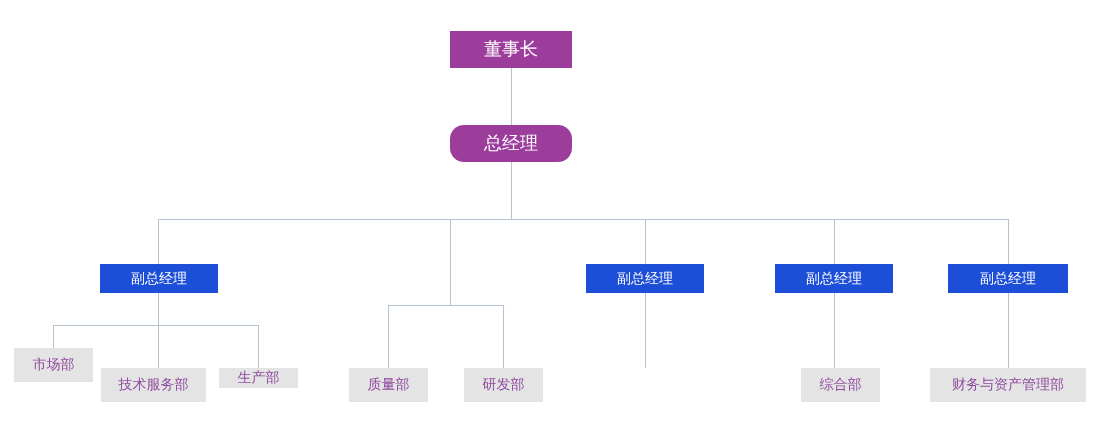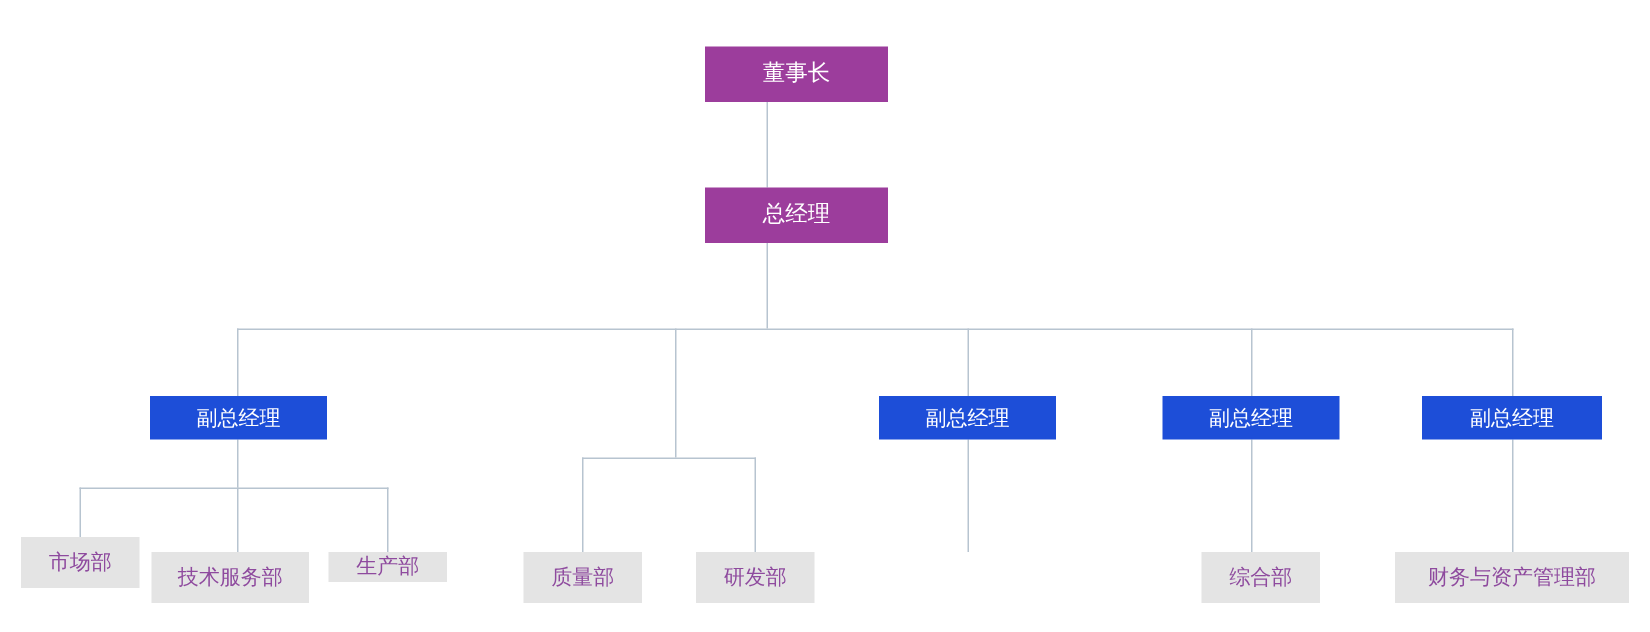--- a/index.html
+++ b/index.html
@@ -39,22 +39,21 @@
     white-space: nowrap;
   }
   .node-label {
     display: block;
   }
 
   
   .node.lvl-top {
     background: #9c3d9c;
     color: #ffffff;
-    font-size: 15px;
-    margin-left: 20px;
+    font-size: 18px;
   }
   
   .node.lvl-mid {
     background: #1d4ed8;
     color: #ffffff;
     font-size: 14px;
   }
   
   .node.leaf {
     background: #e4e4e4;
@@ -90,41 +89,41 @@
   <div class="line v" style="left:503px; top:305px; height:63px;"></div>
 
   <div class="line v" style="left:645px; top:293px; height:75px;"></div>
   <div class="line v" style="left:834px; top:293px; height:75px;"></div>
   <div class="line v" style="left:1008px; top:293px; height:75px;"></div>
 
   <div class="node lvl-top" style="left:450px; top:31px; width:122px; height:37px;">
     <span class="node-label">董事长</span>
   </div>
 
-  <div class="node lvl-top" style="left:450px; top:125px; width:122px; height:37px;">
+  <div class="node lvl-top" style="left:450px; top:125px; width:122px; height:37px;border-radius:14px;">
     <span class="node-label">总经理</span>
   </div>
 
   <div class="node lvl-mid" style="left:100px; top:264px; width:118px; height:29px;">
     <span class="node-label">副总经理</span>
   </div>
 
   <div class="node lvl-mid" style="left:586px; top:264px; width:118px; height:29px;">
     <span class="node-label">副总经理</span>
   </div>
 
   <div class="node lvl-mid" style="left:775px; top:264px; width:118px; height:29px;">
     <span class="node-label">副总经理</span>
   </div>
 
   <div class="node lvl-mid" style="left:948px; top:264px; width:120px; height:29px;">
     <span class="node-label">副总经理</span>
   </div>
 
-  <div class="node leaf" style="left:14px; top:358px; width:79px; height:34px;">
+  <div class="node leaf" style="left:14px; top:348px; width:79px; height:34px;">
     <span class="node-label">市场部</span>
   </div>
 
   <div class="node leaf" style="left:101px; top:368px; width:105px; height:34px;">
     <span class="node-label">技术服务部</span>
   </div>
 
   <div class="node leaf" style="left:219px; top:368px; width:79px; height:20px;">
     <span class="node-label">生产部</span>
   </div>

